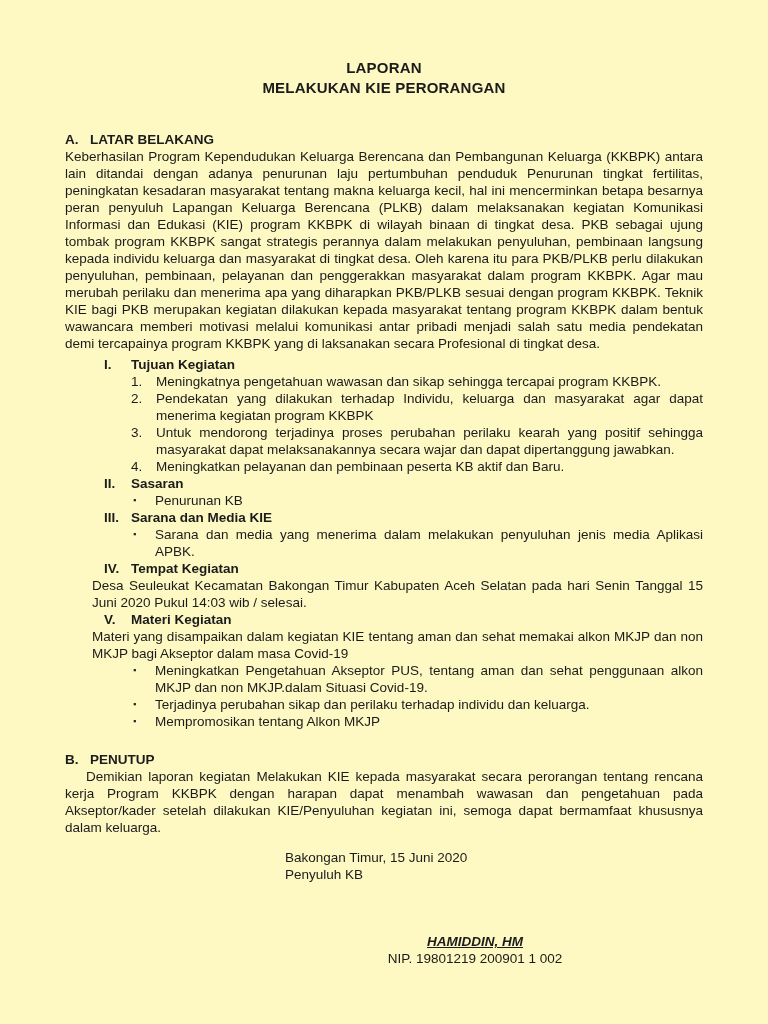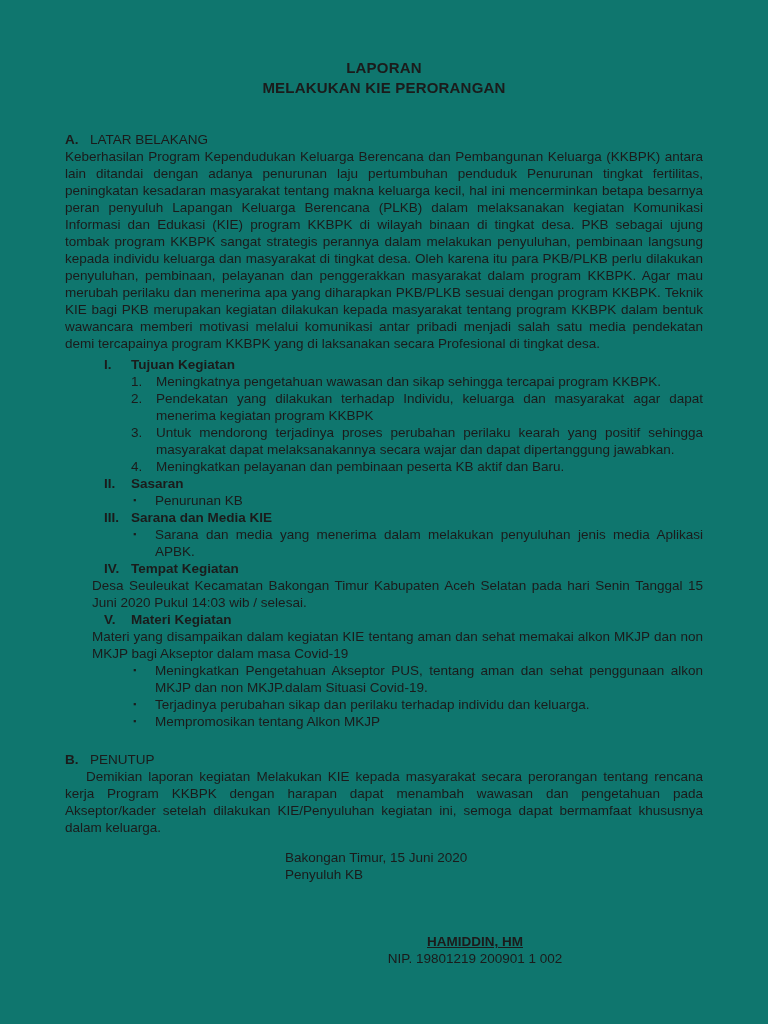--- a/index.html
+++ b/index.html
@@ -4,27 +4,27 @@
 <style>
   * { margin: 0; padding: 0; box-sizing: border-box; }
   html, body { background: #ffffff; }
   body {
     width: 768px; height: 1024px;
     font-family: "Liberation Sans", "DejaVu Sans", sans-serif;
     font-size: 13.5px; line-height: 17px;
     color: #1b1b1b;
     overflow: hidden;
   }
-  .page { width: 768px; height: 1024px; padding: 58px 65px 0 65px; background: #0f766e; }
+  .page { width: 768px; height: 1024px; padding: 58px 65px 0 65px; background: #fef9c3; }
 
   .doc-title { text-align: center; font-weight: 700; font-size: 15px; line-height: 20px; letter-spacing: 0.2px; }
 
   .sec-row { display: flex; }
   .sec-marker { flex: 0 0 25px; width: 25px; font-weight: 700; }
-  .sec-head { font-weight: 400; }
+  .sec-head { font-weight: 700; }
 
   .sec-a { margin-top: 33px; }
   .para { text-align: justify; }
 
   .subsections { margin-top: 4px; }
   .roman-row { display: flex; }
   .roman-marker { margin-left: 39px; flex: 0 0 27px; width: 27px; font-weight: 700; }
   .roman-head { font-weight: 700; }
 
   .num-item { display: flex; margin-left: 66px; }
@@ -35,21 +35,21 @@
   .bullet-marker { flex: 0 0 22px; width: 22px; font-size: 9px; line-height: 17px; }
   .bullet-text { flex: 1; text-align: justify; }
 
   .sub-body { margin-left: 27px; text-align: justify; }
 
   .sec-b { margin-top: 21px; }
   .penutup-body { text-indent: 21px; text-align: justify; }
 
   .sign-block { width: 380px; margin-left: 220px; margin-top: 13px; text-align: left; }
   .sign-name-block { width: 380px; margin-left: 220px; margin-top: 50px; text-align: center; }
-  .sign-name { font-weight: 700; text-decoration: underline; }
+  .sign-name { font-weight: 700; text-decoration: underline; font-style: italic; }
 </style>
 </head>
 <body>
 
 <div class="page">
 
   <div class="doc-title">
     <div>LAPORAN</div>
     <div>MELAKUKAN KIE PERORANGAN</div>
   </div>

